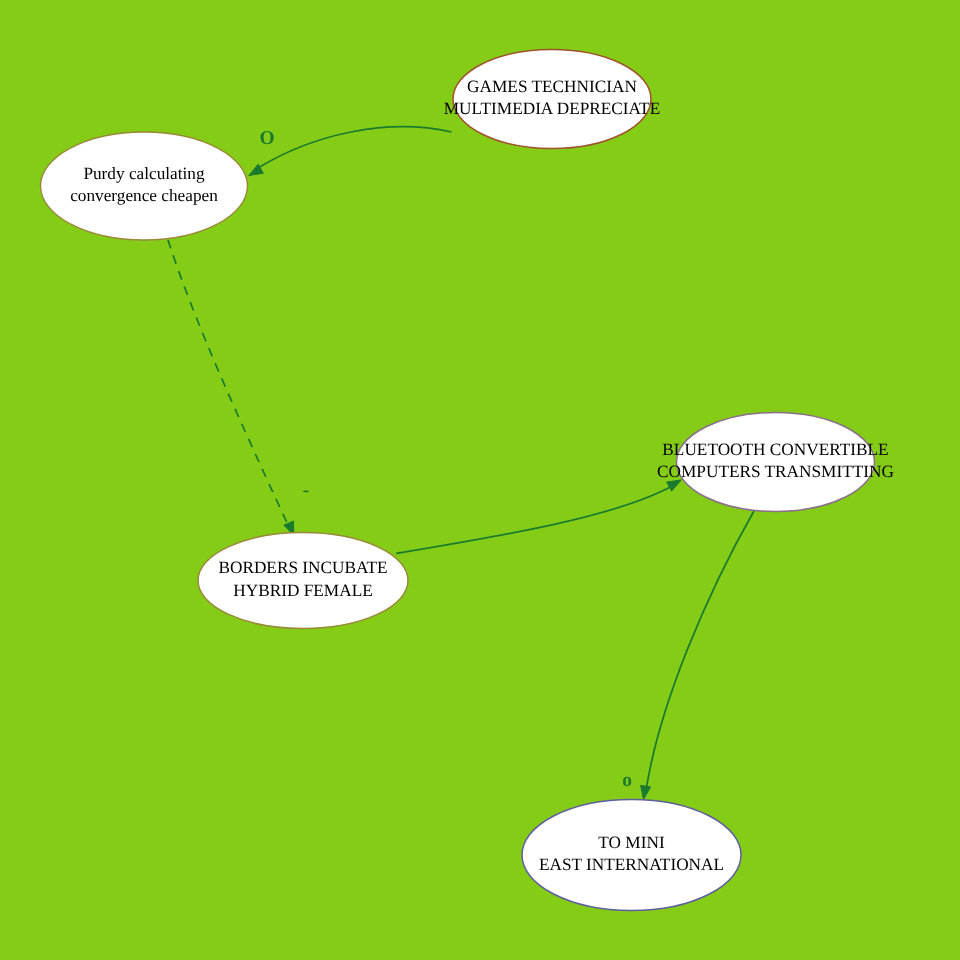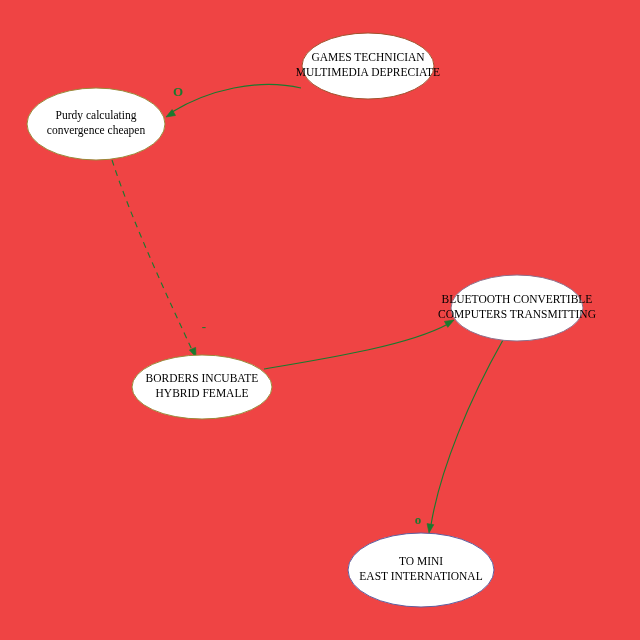--- a/index.html
+++ b/index.html
@@ -10,21 +10,21 @@
   body {
     width: 640px;
     height: 640px;
     overflow: hidden;
     font-family: "Liberation Serif", "DejaVu Serif", serif;
   }
   #graph-canvas {
     position: relative;
     width: 640px;
     height: 640px;
-    background: #ef4444;
+    background: #84cc16;
   }
   svg#graph-svg {
     position: absolute;
     left: 0;
     top: 0;
     width: 640px;
     height: 640px;
   }
   .node-ellipse {
     fill: #ffffff;

